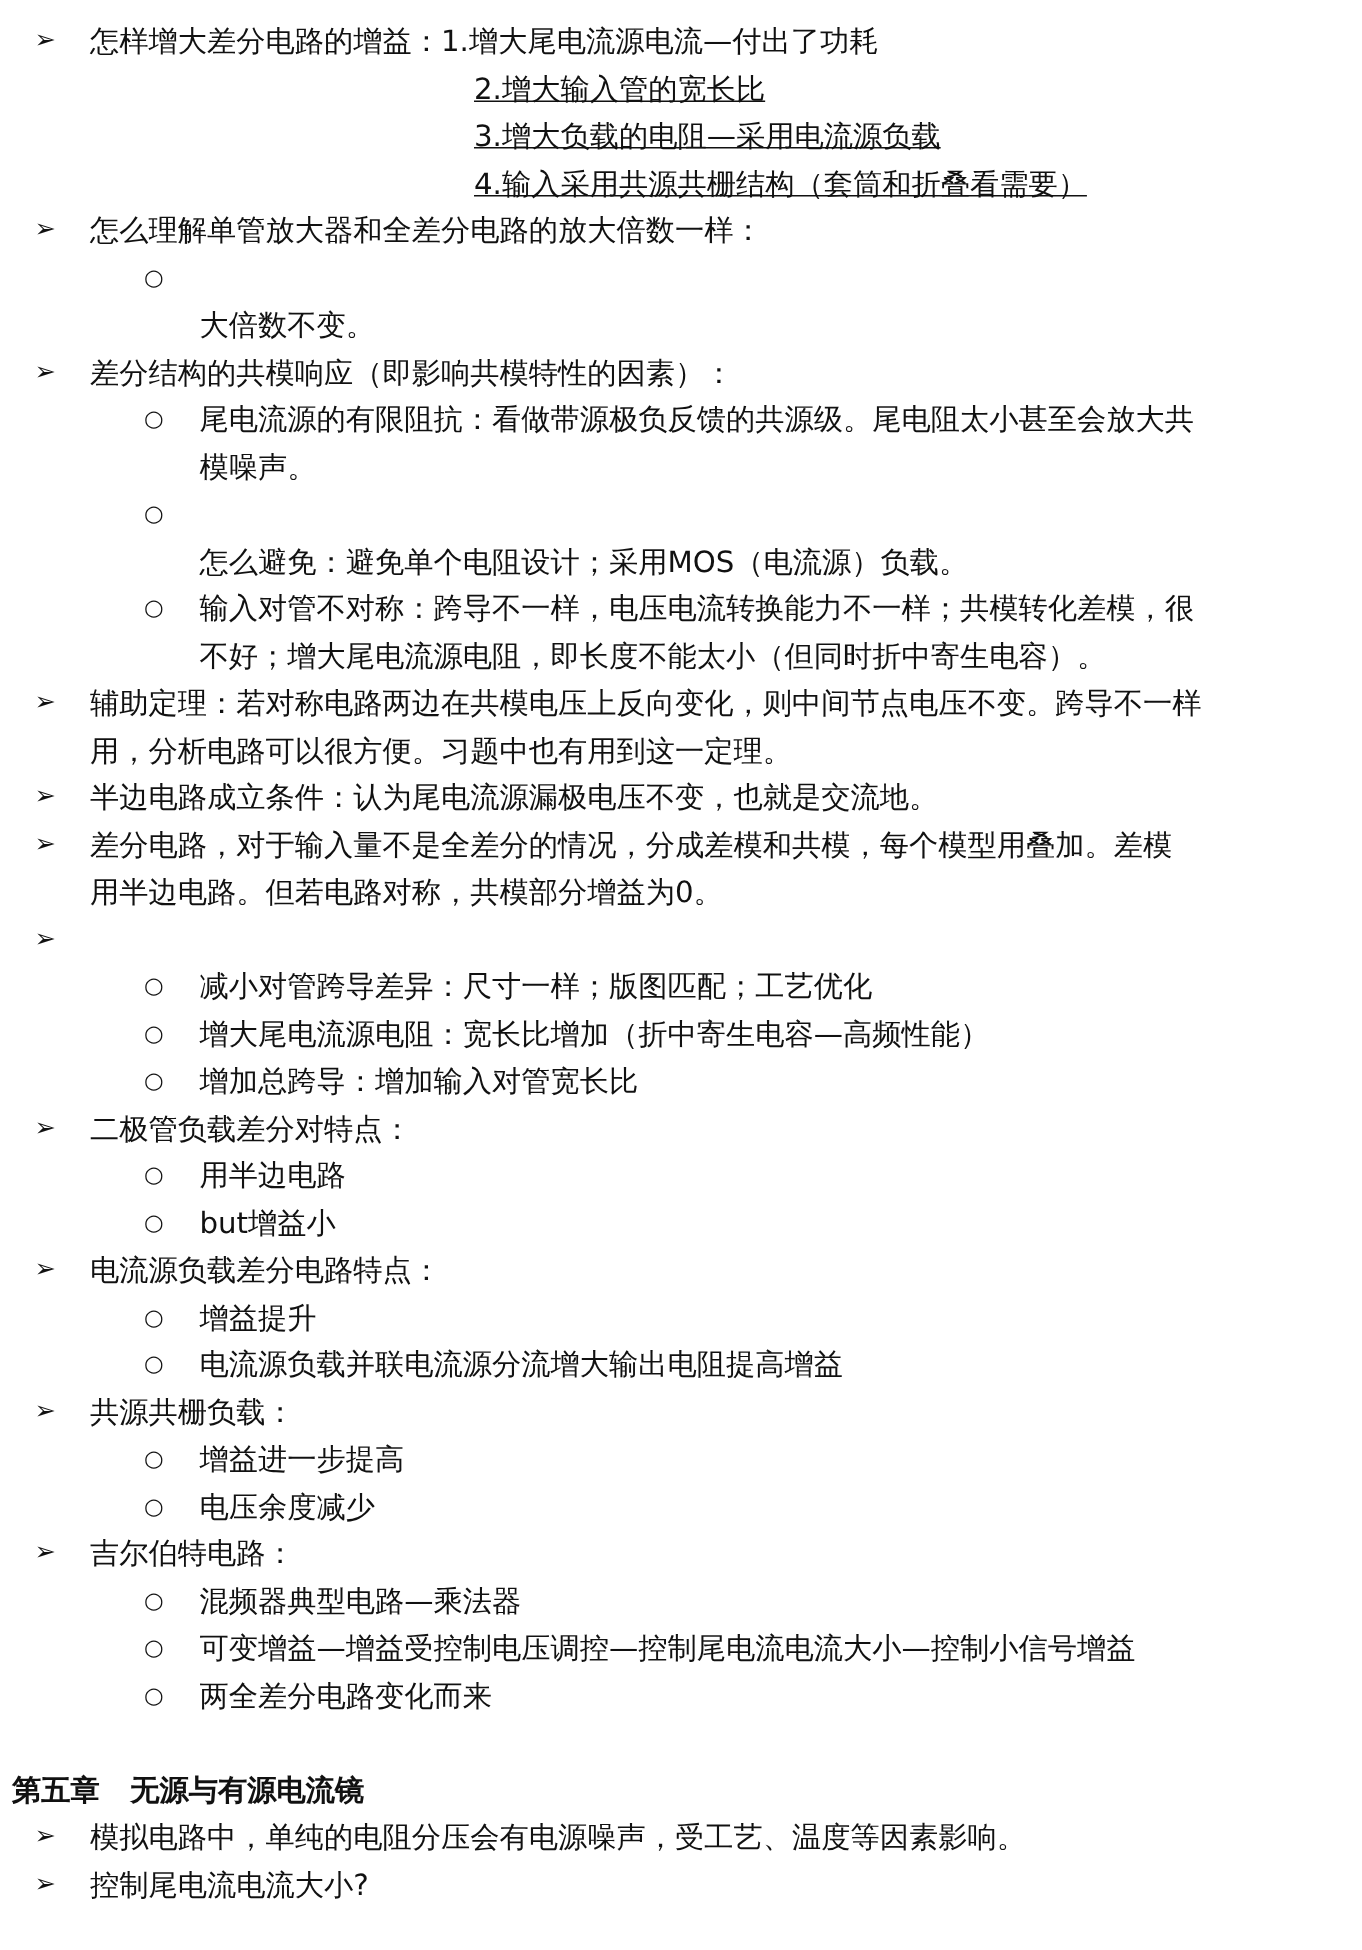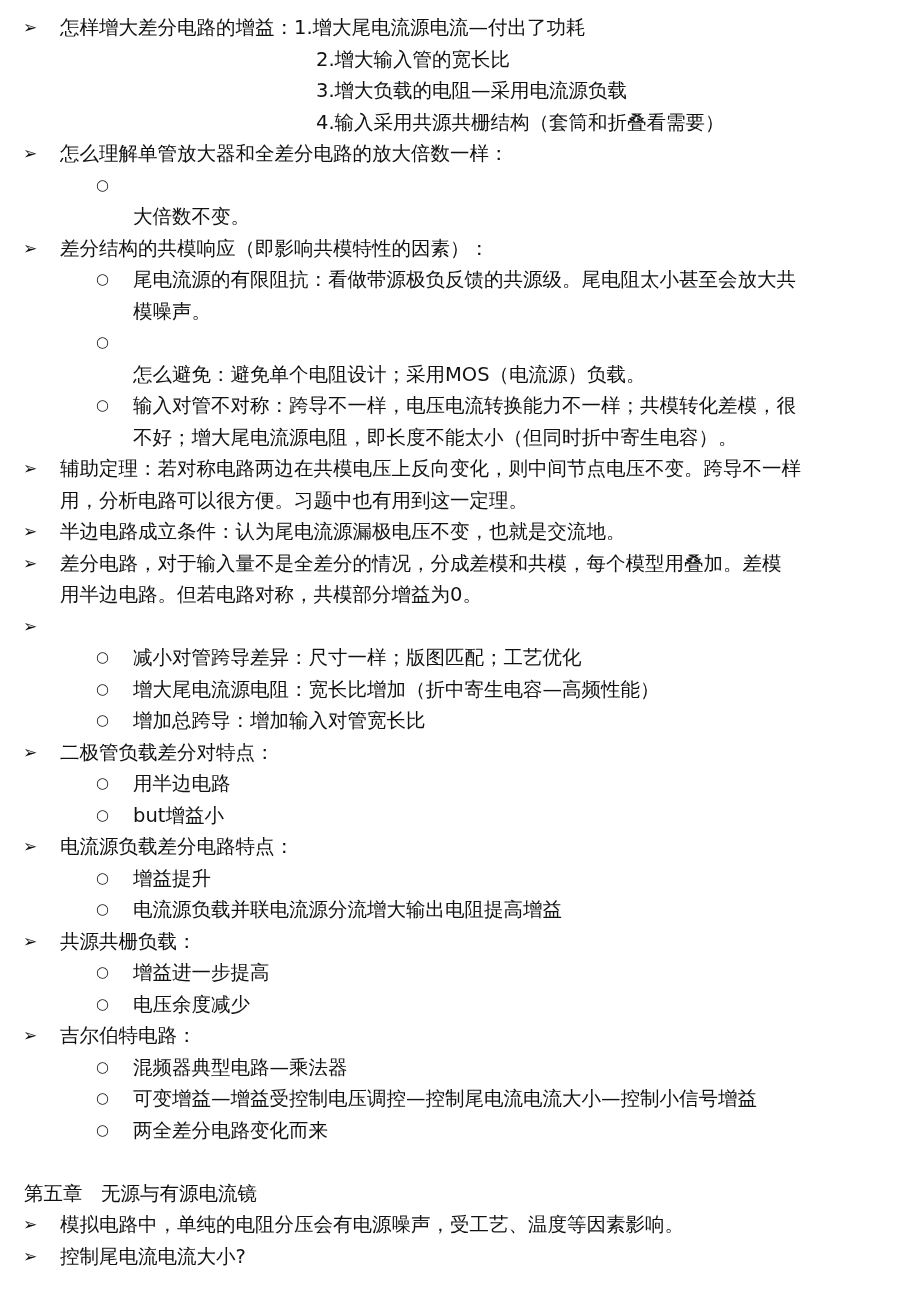--- a/index.html
+++ b/index.html
@@ -13,22 +13,22 @@
   .line {
     position: relative;
     height: 31.5px;
     line-height: 31.5px;
     white-space: nowrap;
   }
   .b1 { position: absolute; left: 23px; top: 0; font-size: 17px; }
   .b2 { position: absolute; left: 96px; top: 0; font-size: 15px; }
   .t1 { position: absolute; left: 60px; }
   .t2 { position: absolute; left: 133px; }
-  .tc { position: absolute; left: 316px; }
-  .th { position: absolute; left: 24px; }
+  .tc { position: absolute; left: 316px; text-decoration: underline; }
+  .th { position: absolute; left: 8px; font-weight: bold; }
   .blank { height: 31.5px; }
 </style>
 </head>
 <body>
 
 <div class="page">
 
   <div class="line">
     <span class="b1">➢</span>
     <span class="t1">怎样增大差分电路的增益：1.增大尾电流源电流—付出了功耗</span>

